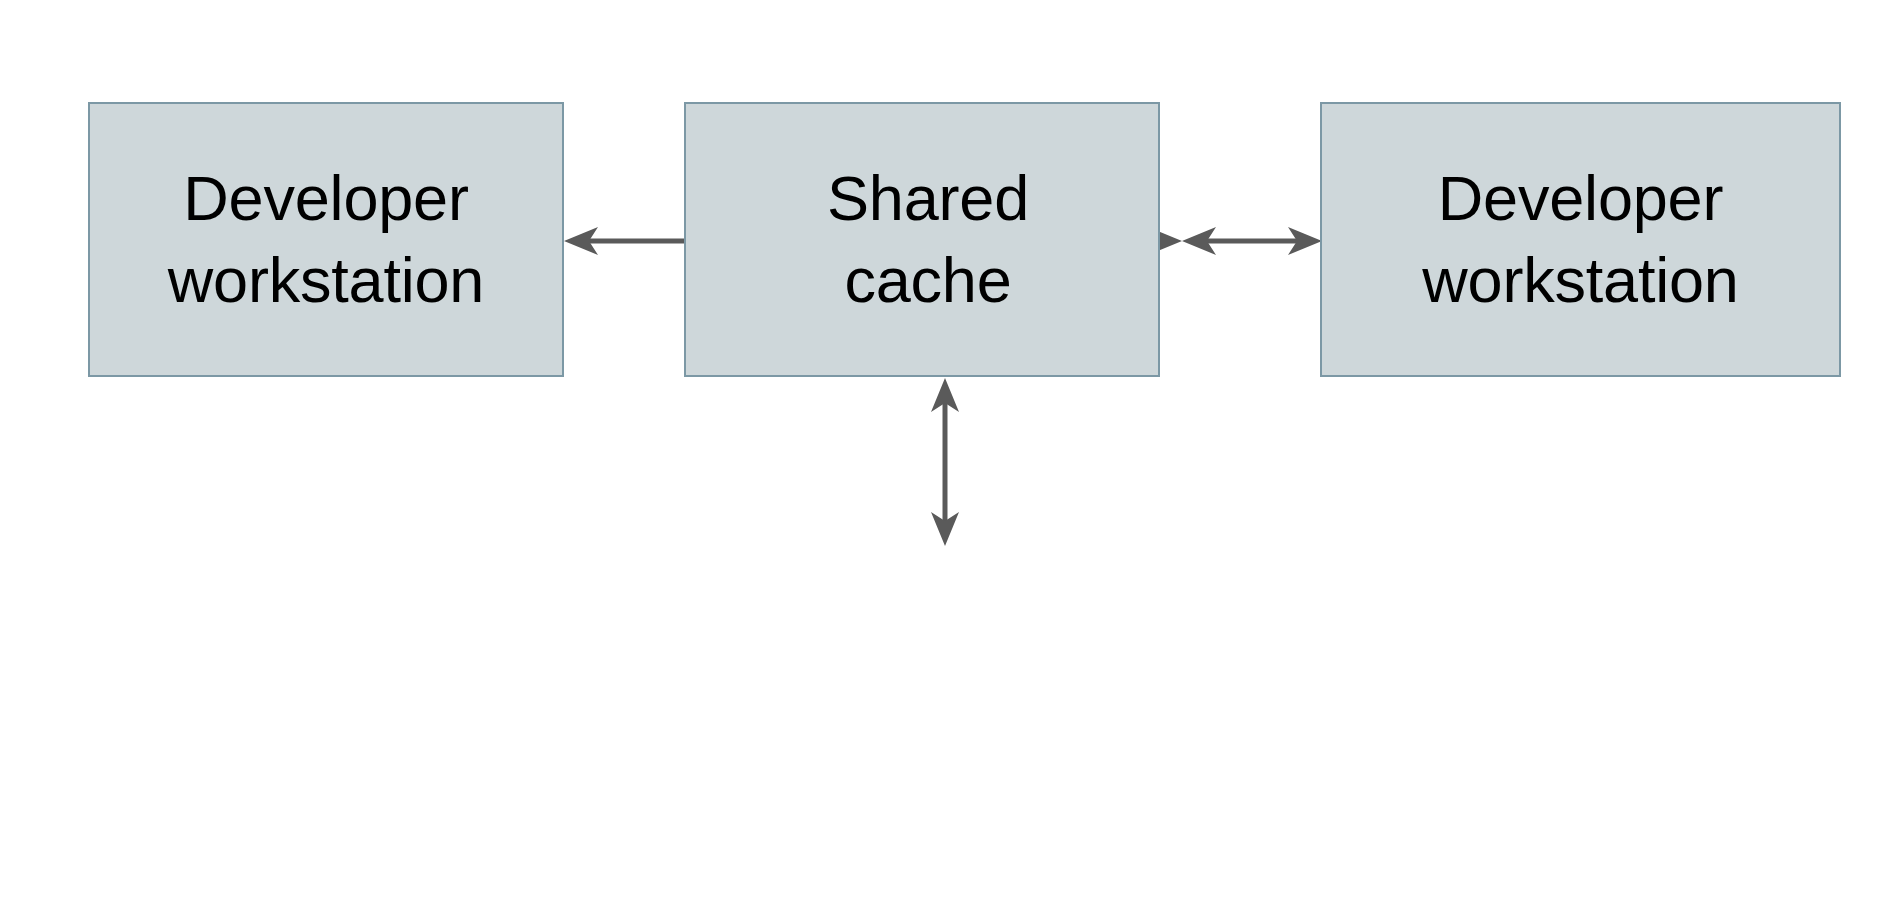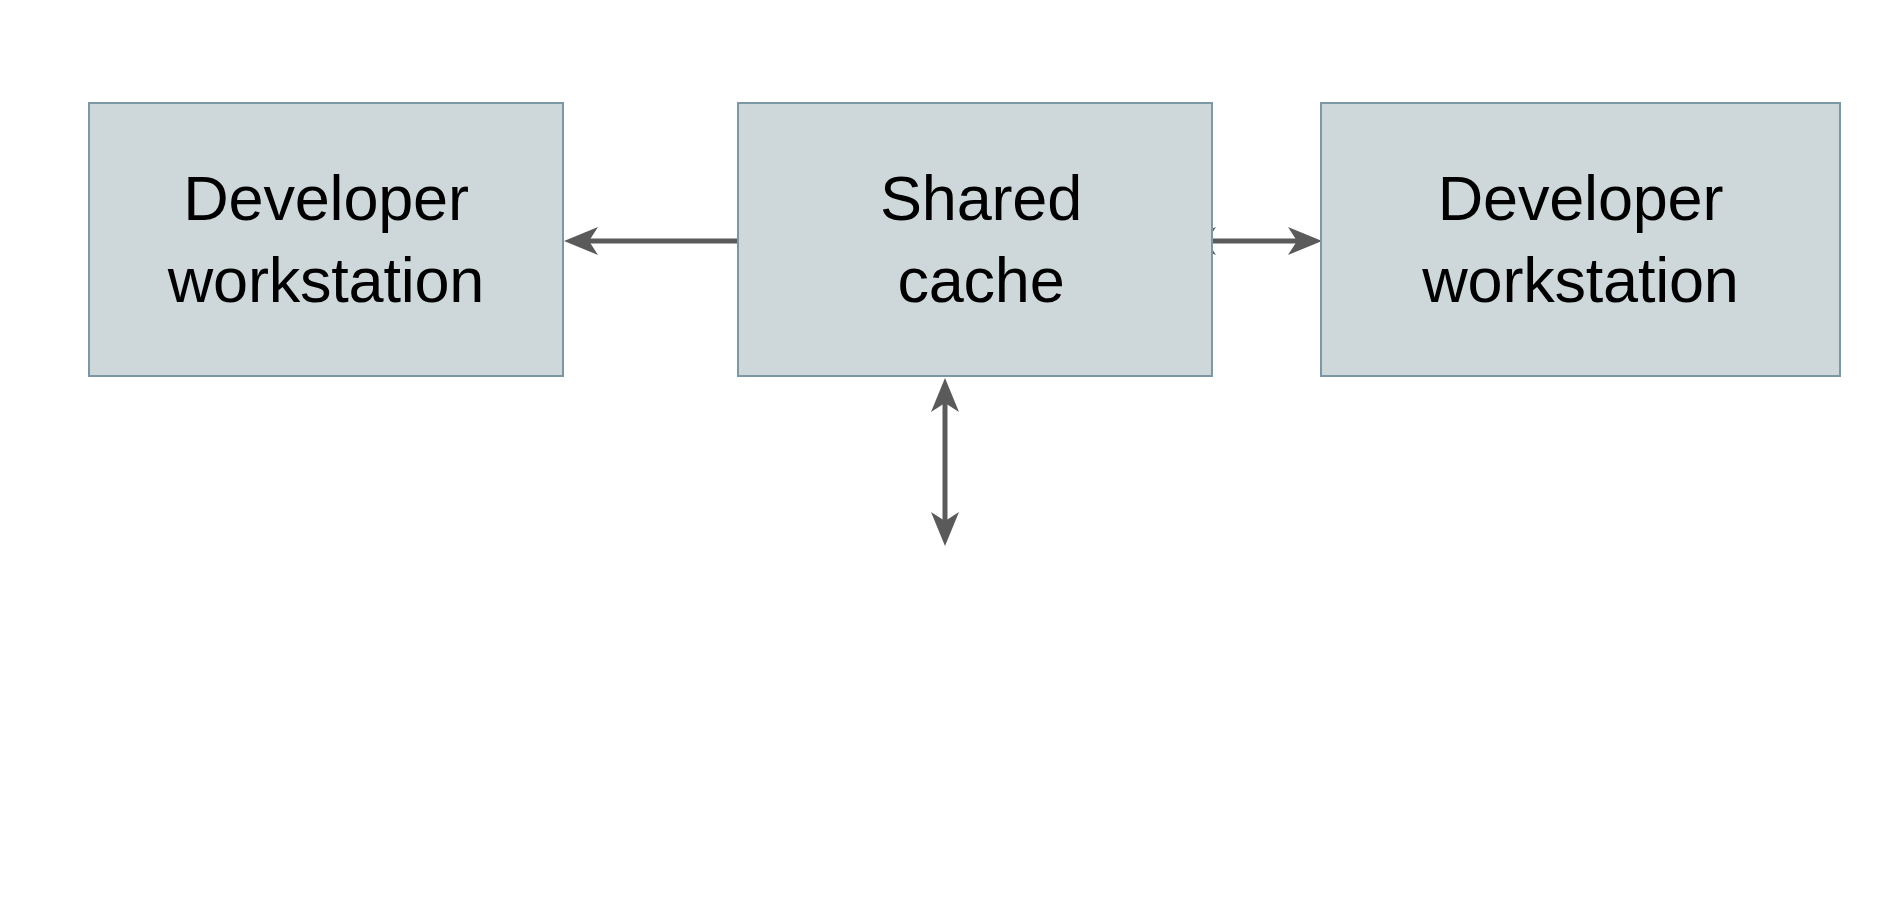--- a/index.html
+++ b/index.html
@@ -32,21 +32,21 @@
   .node-label {
     color: #000000;
     font-size: 63px;
     line-height: 1.30;
     font-weight: 400;
     letter-spacing: -0.2px;
     white-space: pre-line;
     padding: 0 10px;
   }
   #node-dev-left  { left: 88px;   top: 102px; width: 476px; height: 275px; }
-  #node-shared    { left: 737px;  top: 102px; width: 476px; height: 275px; padding-left: 12px; }
+  #node-shared    { left: 684px;  top: 102px; width: 476px; height: 275px; padding-left: 12px; }
   #node-dev-right { left: 1320px; top: 102px; width: 521px; height: 275px; }
   #node-ci        { left: 707px;  top: 545px; width: 412px; height: 278px; }
 
   .edge-layer {
     position: absolute;
     left: 0;
     top: 0;
     width: 1900px;
     height: 922px;
     pointer-events: none;

